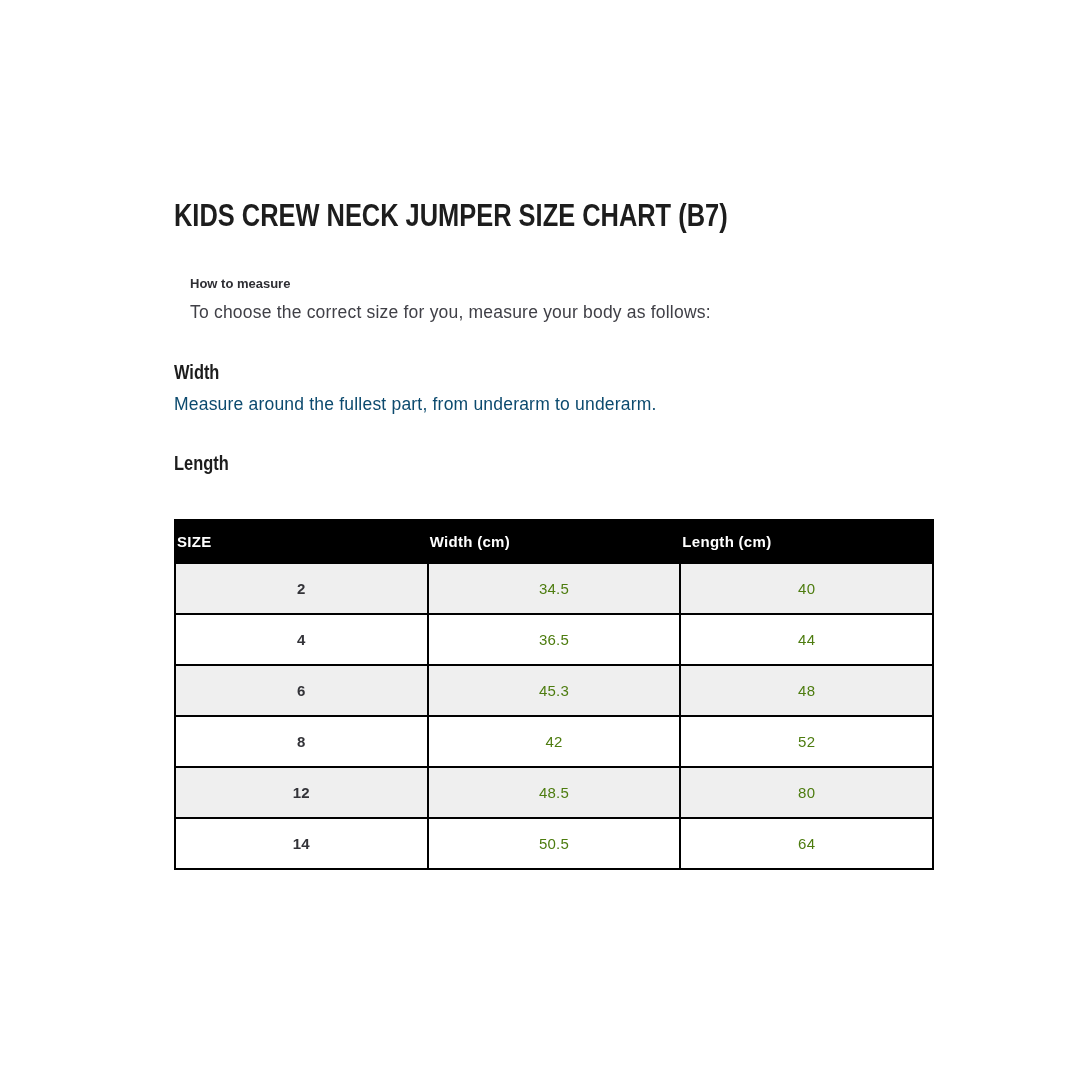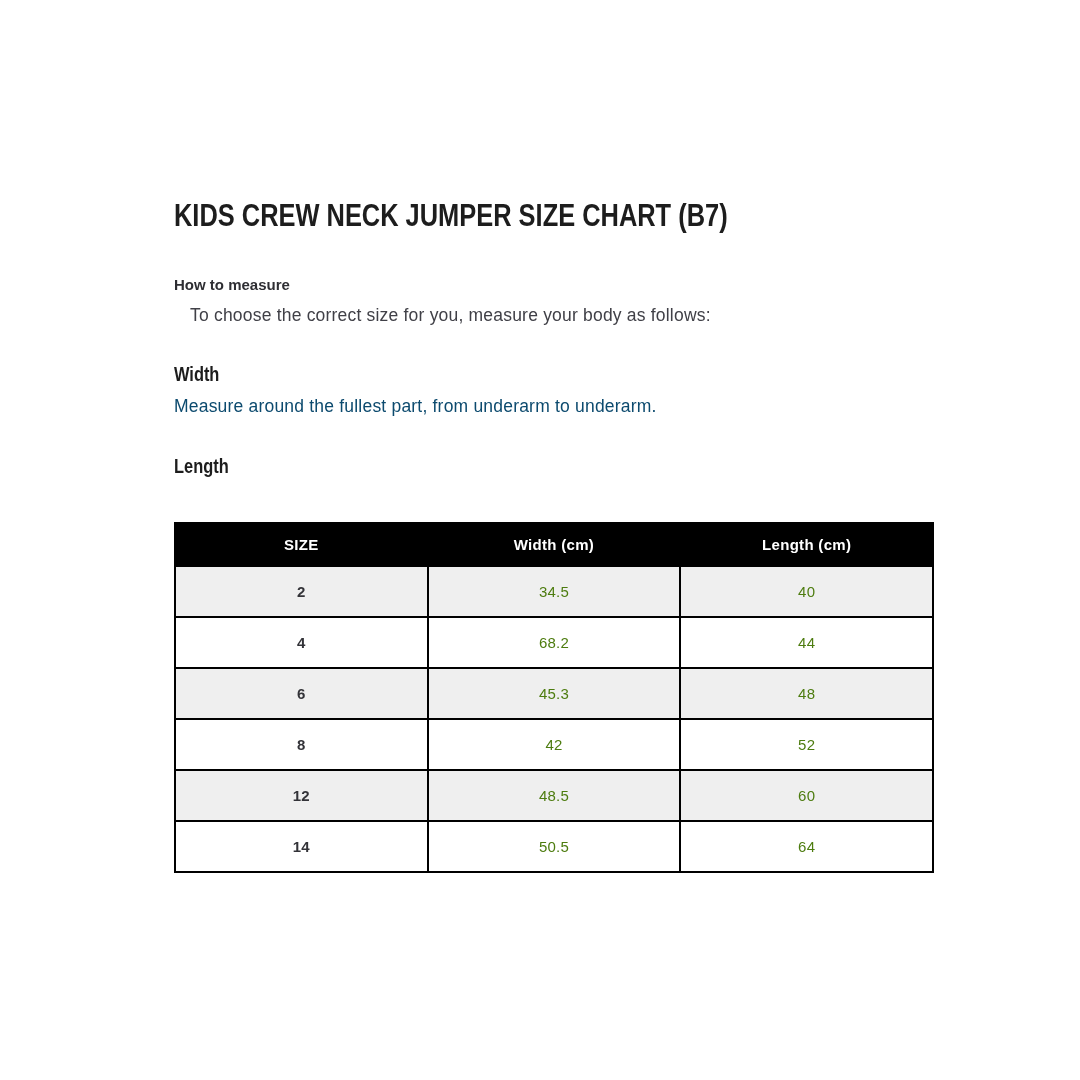--- a/index.html
+++ b/index.html
@@ -28,22 +28,22 @@
     font-size: 31px;
     line-height: 1.05;
     font-weight: 800;
     color: #1d1d1d;
     letter-spacing: 0px;
     transform: scaleX(0.82);
     transform-origin: 0 50%;
     white-space: nowrap;
   }
   .howto-heading {
-    margin: 43px 0 0 0;
-    font-size: 15px;
+    margin: 43px 0 0 16px;
+    font-size: 13px;
     font-weight: 700;
     color: #2e2e33;
     line-height: 1.2;
   }
   .howto-text {
     margin: 9px 0 0 16px;
     font-size: 17.5px;
     font-weight: 400;
     color: #404047;
     line-height: 1.4;
@@ -73,21 +73,21 @@
     border-collapse: collapse;
     table-layout: fixed;
     border: 2px solid #000000;
   }
   table.size-chart th {
     background: #000000;
     color: #ffffff;
     font-size: 15px;
     font-weight: 700;
     height: 39px;
-    text-align: center;
+    text-align: left;
     vertical-align: middle;
     border: 2px solid #000000;
     letter-spacing: 0.3px;
   }
   table.size-chart td {
     height: 47px;
     text-align: center;
     vertical-align: middle;
     border: 2px solid #000000;
     font-size: 15px;
@@ -134,37 +134,37 @@
         </tr>
       </thead>
       <tbody>
         <tr>
           <td class="size-col">2</td>
           <td>34.5</td>
           <td>40</td>
         </tr>
         <tr>
           <td class="size-col">4</td>
-          <td>68.2</td>
+          <td>36.5</td>
           <td>44</td>
         </tr>
         <tr>
           <td class="size-col">6</td>
           <td>45.3</td>
           <td>48</td>
         </tr>
         <tr>
           <td class="size-col">8</td>
           <td>42</td>
           <td>52</td>
         </tr>
         <tr>
           <td class="size-col">12</td>
           <td>48.5</td>
-          <td>60</td>
+          <td>80</td>
         </tr>
         <tr>
           <td class="size-col">14</td>
           <td>50.5</td>
           <td>64</td>
         </tr>
       </tbody>
     </table>
 
   </div>

